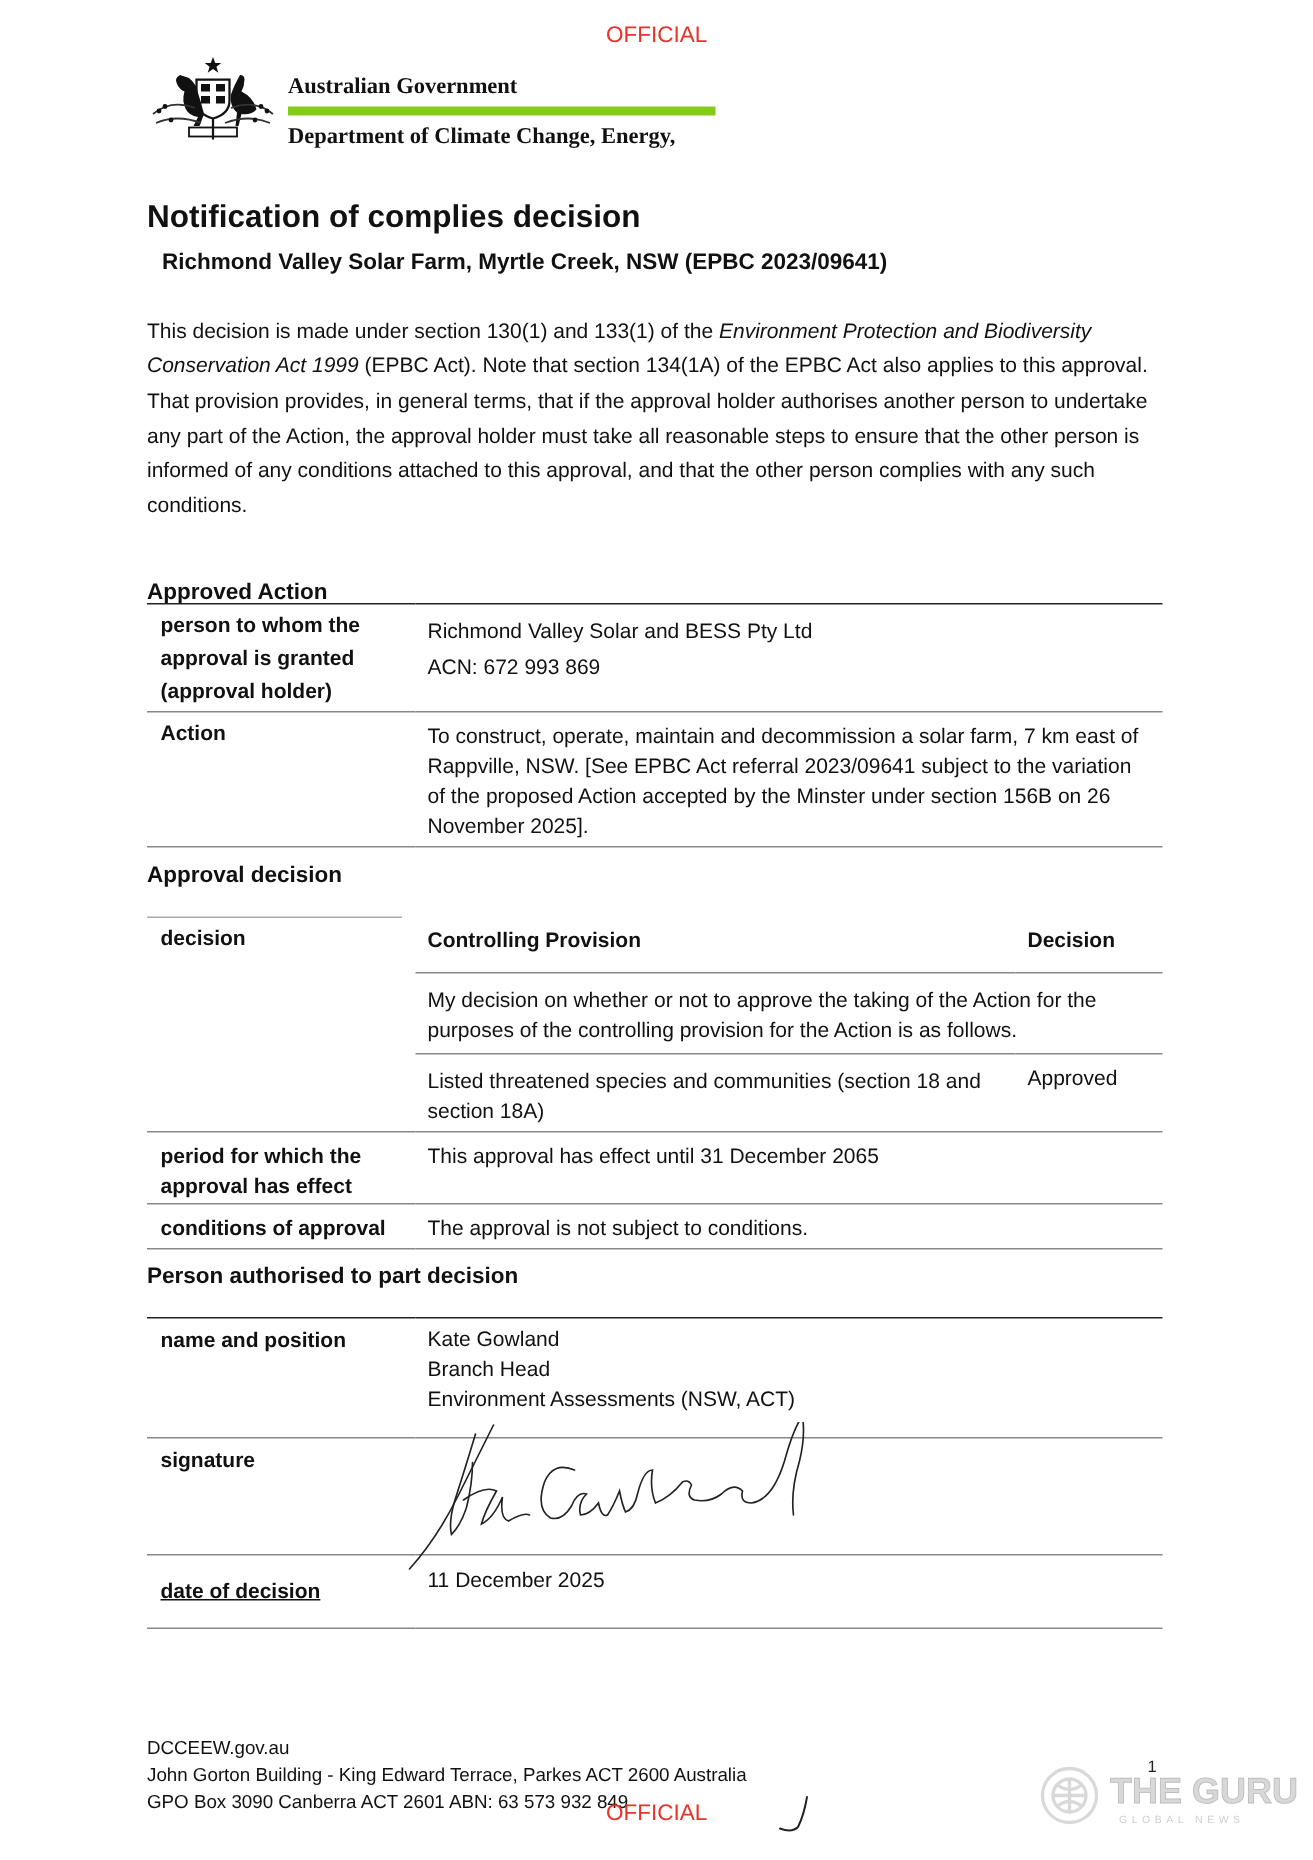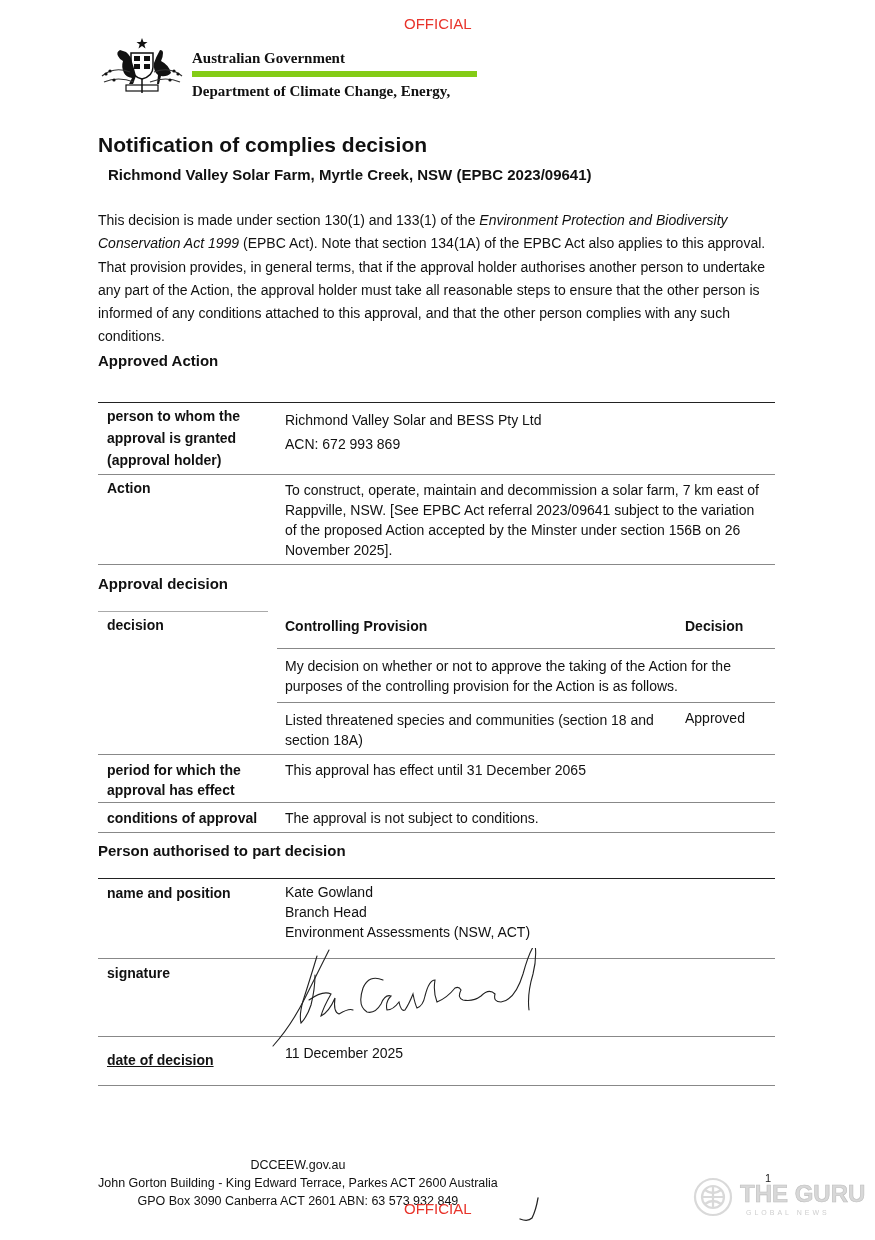--- a/index.html
+++ b/index.html
@@ -29,21 +29,21 @@
   table.doc td { vertical-align: top; padding: 0; }
   .label-cell { width: 170px; font-weight: bold; padding-left: 9px !important; line-height: 22px; }
   .value-cell { line-height: 20px; padding-left: 8px !important; }
   .thick-top { border-top: 1.6px solid #222; }
   .thin-bottom { border-bottom: 1.2px solid #888; }
 
   .nested { width: 100%; border-collapse: collapse; }
   .nested td { padding: 0; vertical-align: top; }
 
   
-  .footer { left: 98px; top: 1156px; font-size: 12.5px; line-height: 18px; color: #111; text-align: center; }
+  .footer { left: 98px; top: 1156px; font-size: 12.5px; line-height: 18px; color: #111; }
   .tick-mark { left: 516px; top: 1196px; width: 26px; height: 28px; }
   .watermark { left: 690px; top: 1172px; width: 175px; height: 50px; }
   .page-number { left: 765px; top: 1172px; font-size: 11px; color: #222; }
 </style>
 </head>
 <body>
 
 <div class="abs official top">OFFICIAL</div>
 
 <svg class="abs crest" viewBox="0 0 88 62">
@@ -79,21 +79,21 @@
   <div class="dept-name">
     <div>Department of Climate Change, Energy,</div>
   </div>
 </div>
 
 <h1 class="abs title">Notification of complies decision</h1>
 <h2 class="abs subtitle">Richmond Valley Solar Farm, Myrtle Creek, NSW (EPBC 2023/09641)</h2>
 
 <p class="abs intro"><span>This decision is made under section 130(1) and 133(1) of the </span><em>Environment Protection and Biodiversity Conservation Act 1999</em><span> (EPBC Act). Note that section 134(1A) of the EPBC Act also applies to this approval. That provision provides, in general terms, that if the approval holder authorises another person to undertake any part of the Action, the approval holder must take all reasonable steps to ensure that the other person is informed of any conditions attached to this approval, and that the other person complies with any such conditions.</span></p>
 
-<h3 class="abs section-heading" style="top:352px;text-align:right;">Approved Action</h3>
+<h3 class="abs section-heading" style="top:386px;text-align:right;">Approved Action</h3>
 
 <table class="doc" style="top:402px;">
   <tbody>
       <tr class="thick-top thin-bottom">
     <td class="label-cell" style="padding-top:2px; padding-bottom:3px;">
       <span>person to whom the approval is granted (approval holder)</span>
     </td>
     <td class="value-cell" style="padding-top:5px; line-height:24px;">
       <div>Richmond Valley Solar and BESS Pty Ltd</div>
       <div>ACN: 672 993 869</div>

